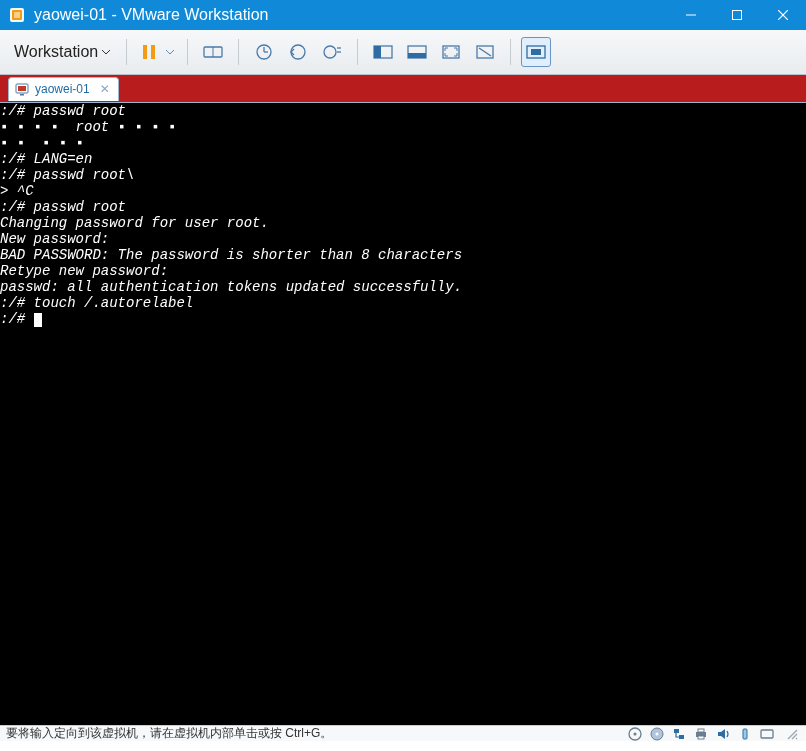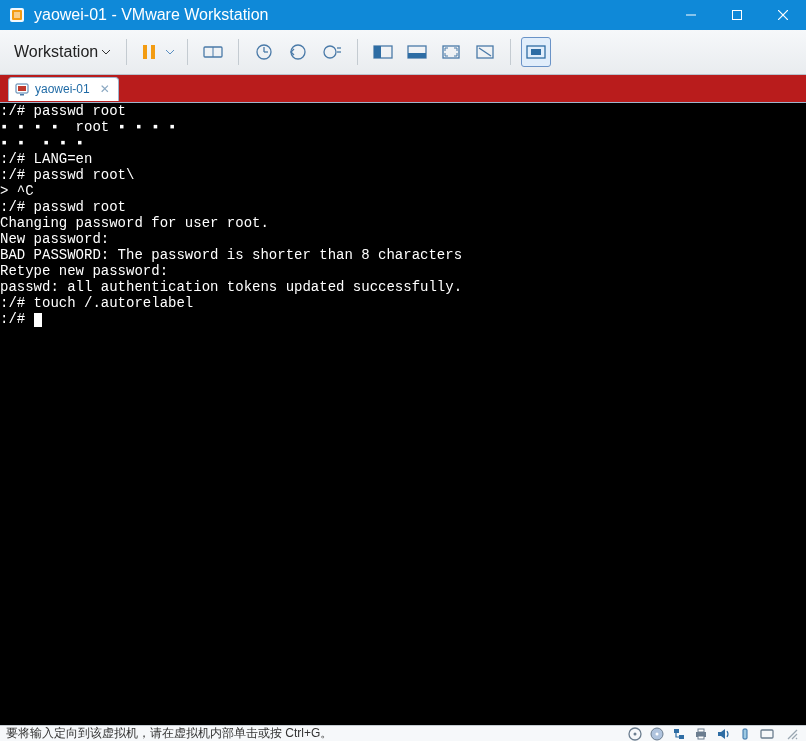--- a/index.html
+++ b/index.html
@@ -122,20 +122,21 @@
 .terminal {
   background: #000;
   color: #fff;
   font-family: "Courier New", monospace;
   font-size: 14px;
   line-height: 16px;
   white-space: pre;
   height: 100%;
   padding: 0 0 8px 0;
   overflow: hidden;
+  font-style: italic;
 }
 .cursor {
   display: inline-block;
   width: 8px;
   height: 14px;
   background: #fff;
   vertical-align: text-bottom;
 }
 
 

